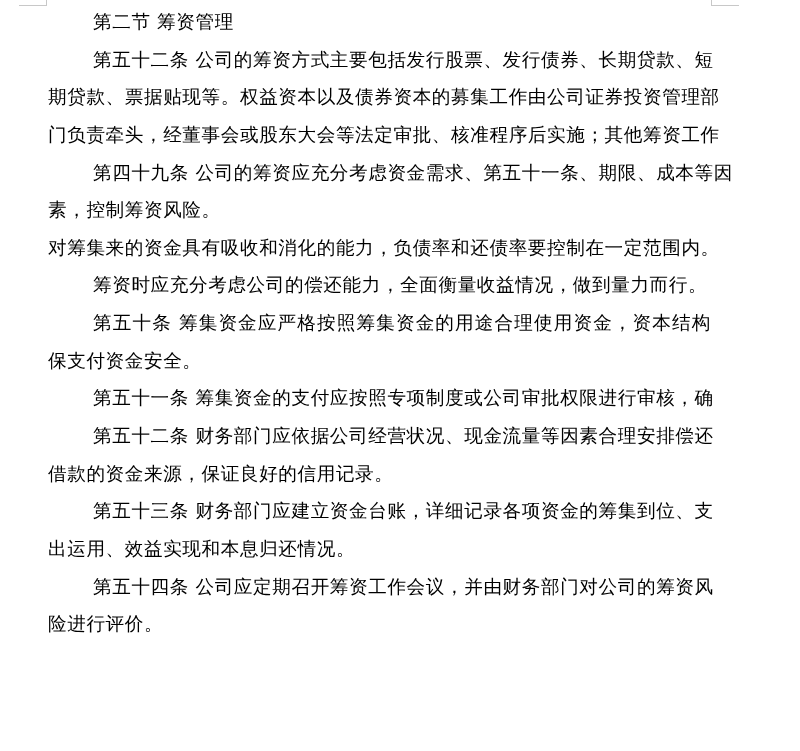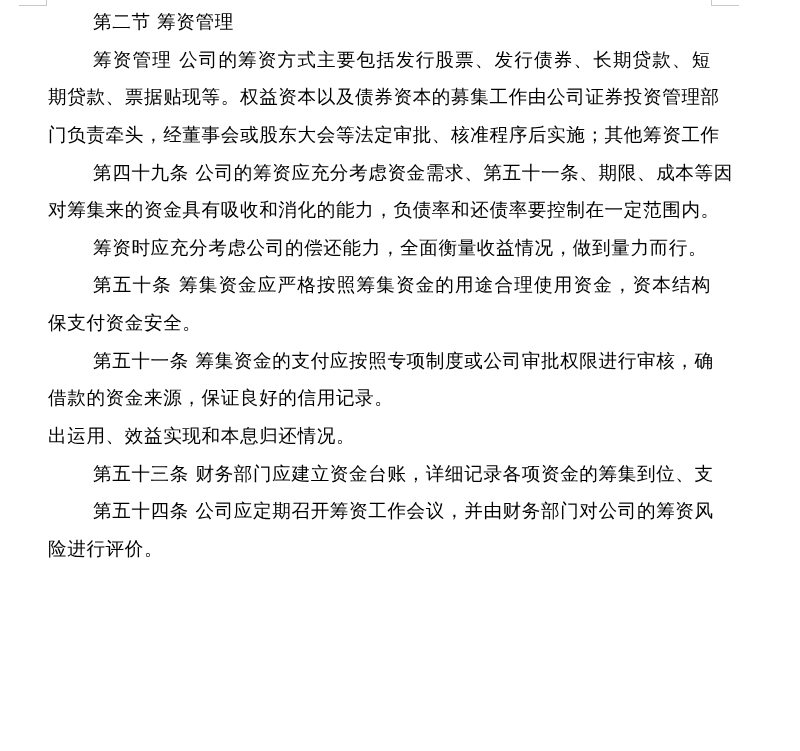--- a/index.html
+++ b/index.html
@@ -74,50 +74,52 @@
 <body>
 
 <div class="page">
   <div class="corner-mark corner-tl"></div>
   <div class="corner-mark corner-tr"></div>
 
   <div class="doc-body">
     <div class="line indent heading">第二节  筹资管理</div>
 
     <div>
-      <div class="line indent">筹资管理  公司的筹资方式主要包括发行股票、发行债券、长期贷款、短</div>
+      <div class="line indent">第五十二条  公司的筹资方式主要包括发行股票、发行债券、长期贷款、短</div>
       <div class="line">期贷款、票据贴现等。权益资本以及债券资本的募集工作由公司证券投资管理部</div>
       <div class="line">门负责牵头，经董事会或股东大会等法定审批、核准程序后实施；其他筹资工作</div>
     </div>
 
     <div>
       <div class="line indent">第四十九条  公司的筹资应充分考虑资金需求、第五十一条、期限、成本等因</div>
+      <div class="line last">素，控制筹资风险。</div>
     </div>
 
     <div>
       <div class="line">对筹集来的资金具有吸收和消化的能力，负债率和还债率要控制在一定范围内。</div>
       <div class="line indent last">筹资时应充分考虑公司的偿还能力，全面衡量收益情况，做到量力而行。</div>
     </div>
 
     <div>
       <div class="line indent">第五十条  筹集资金应严格按照筹集资金的用途合理使用资金，资本结构</div>
     </div>
 
     <div>
       <div class="line last">保支付资金安全。</div>
       <div class="line indent">第五十一条  筹集资金的支付应按照专项制度或公司审批权限进行审核，确</div>
     </div>
 
     <div>
+      <div class="line indent">第五十二条  财务部门应依据公司经营状况、现金流量等因素合理安排偿还</div>
       <div class="line last">借款的资金来源，保证良好的信用记录。</div>
     </div>
 
     <div>
+      <div class="line indent">第五十三条  财务部门应建立资金台账，详细记录各项资金的筹集到位、支</div>
       <div class="line last">出运用、效益实现和本息归还情况。</div>
-      <div class="line indent">第五十三条  财务部门应建立资金台账，详细记录各项资金的筹集到位、支</div>
     </div>
 
     <div>
       <div class="line indent">第五十四条  公司应定期召开筹资工作会议，并由财务部门对公司的筹资风</div>
       <div class="line last">险进行评价。</div>
     </div>
   </div>
 </div>
 
 </body></html>

